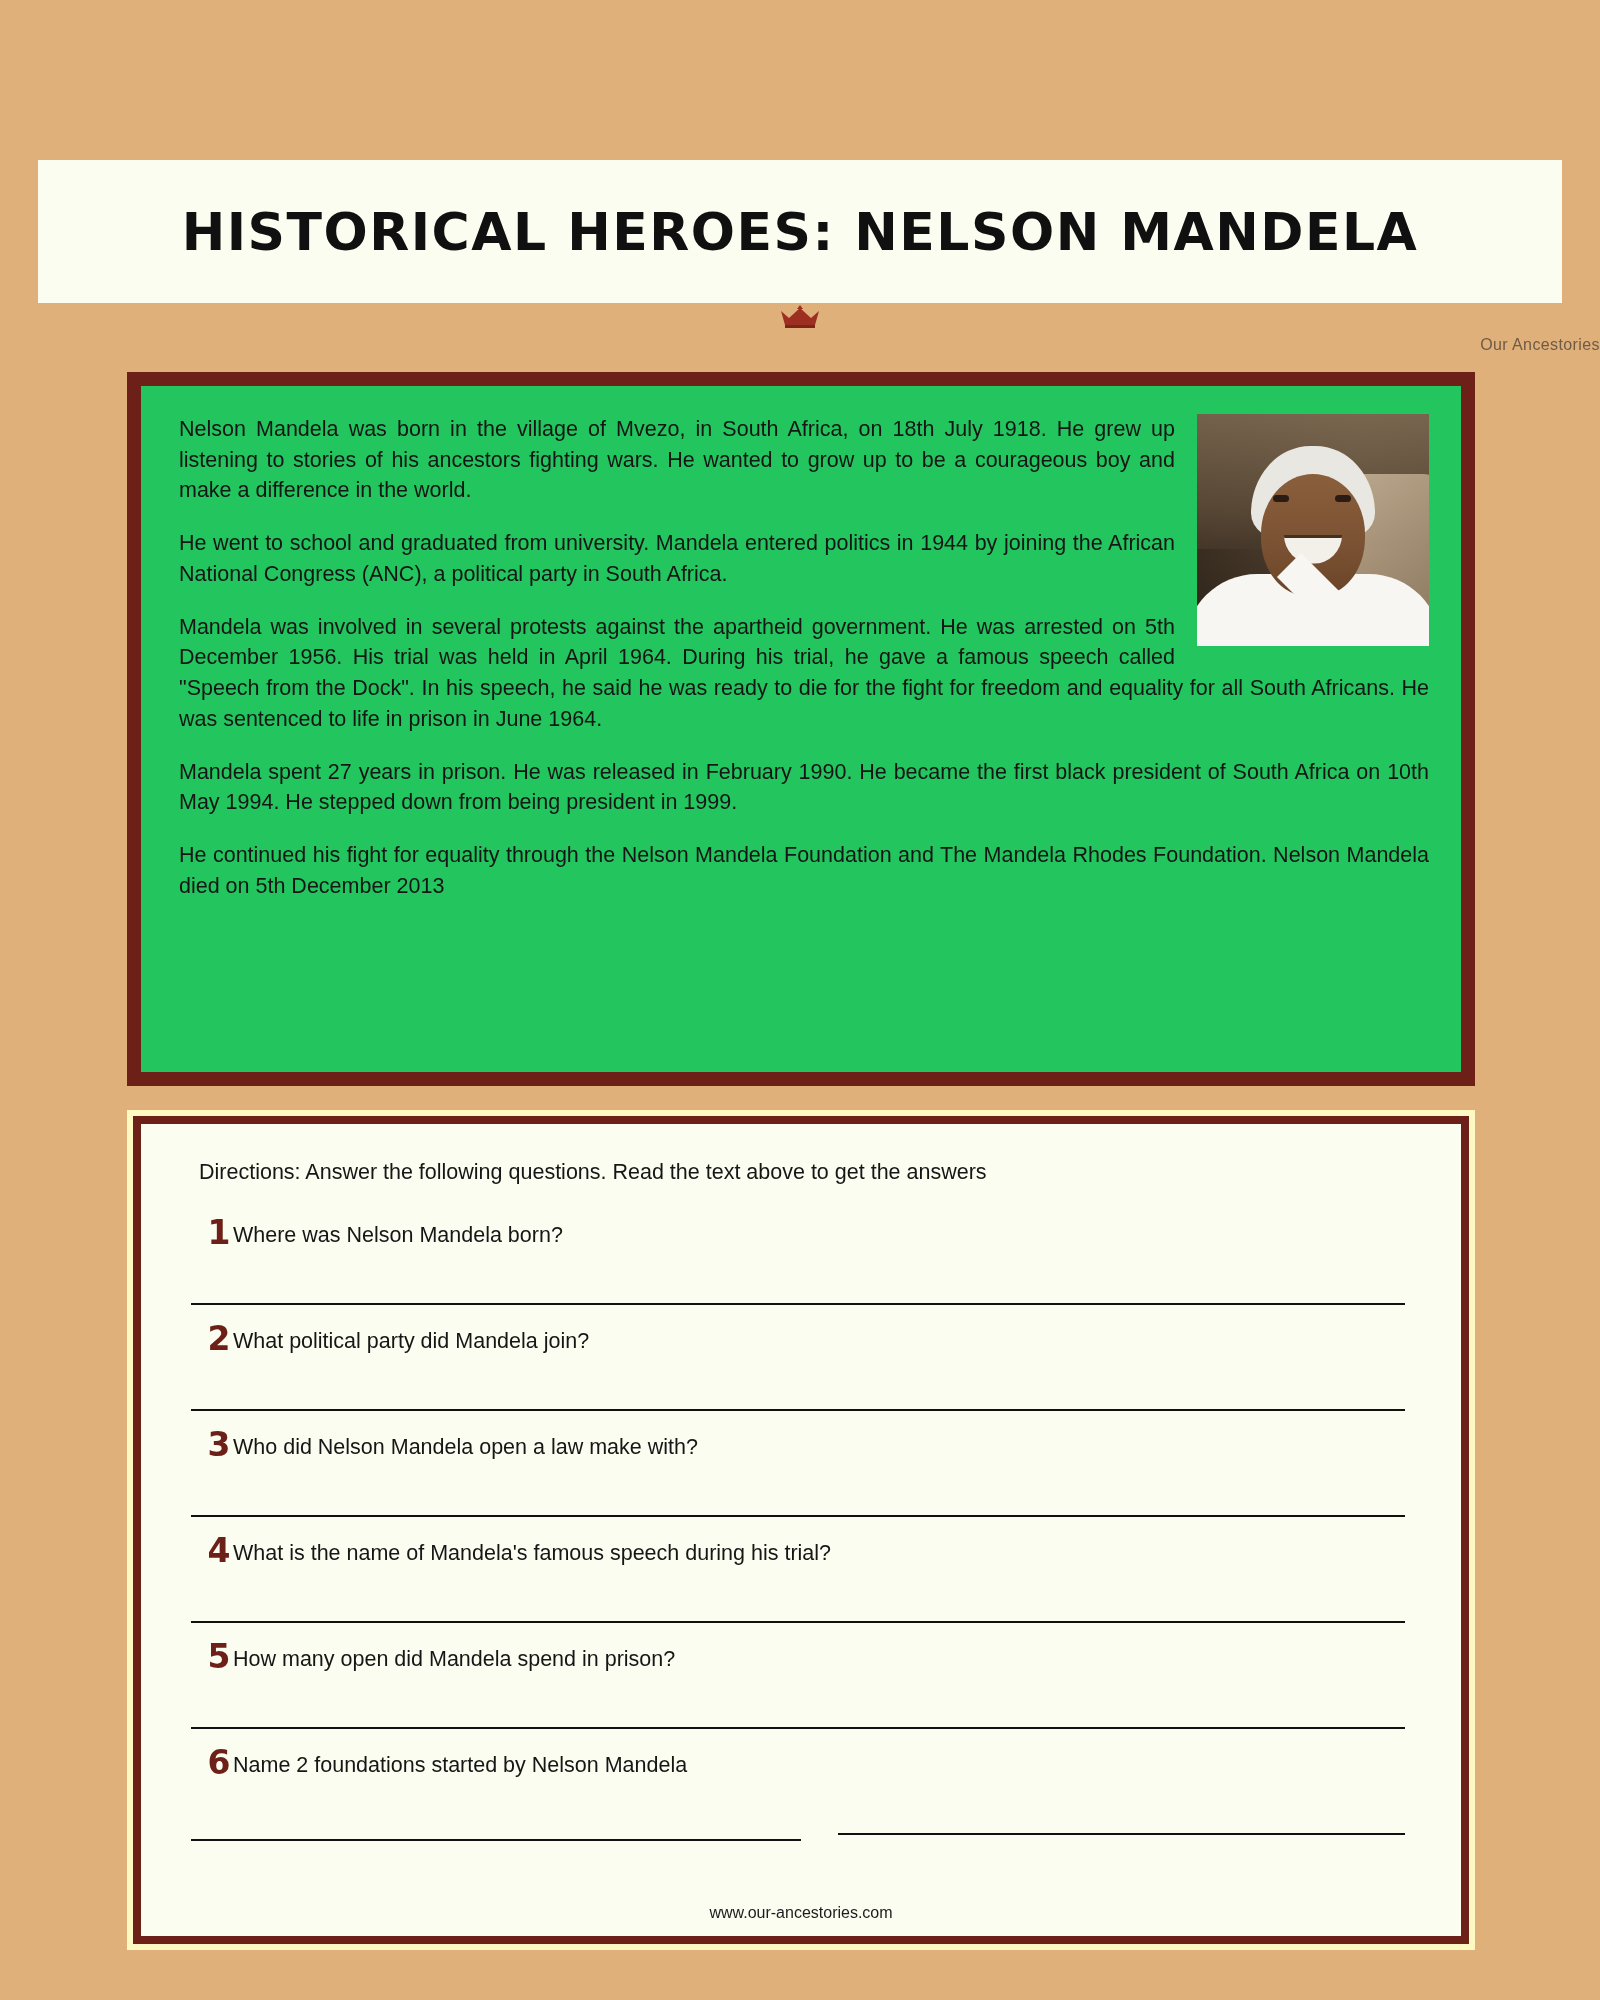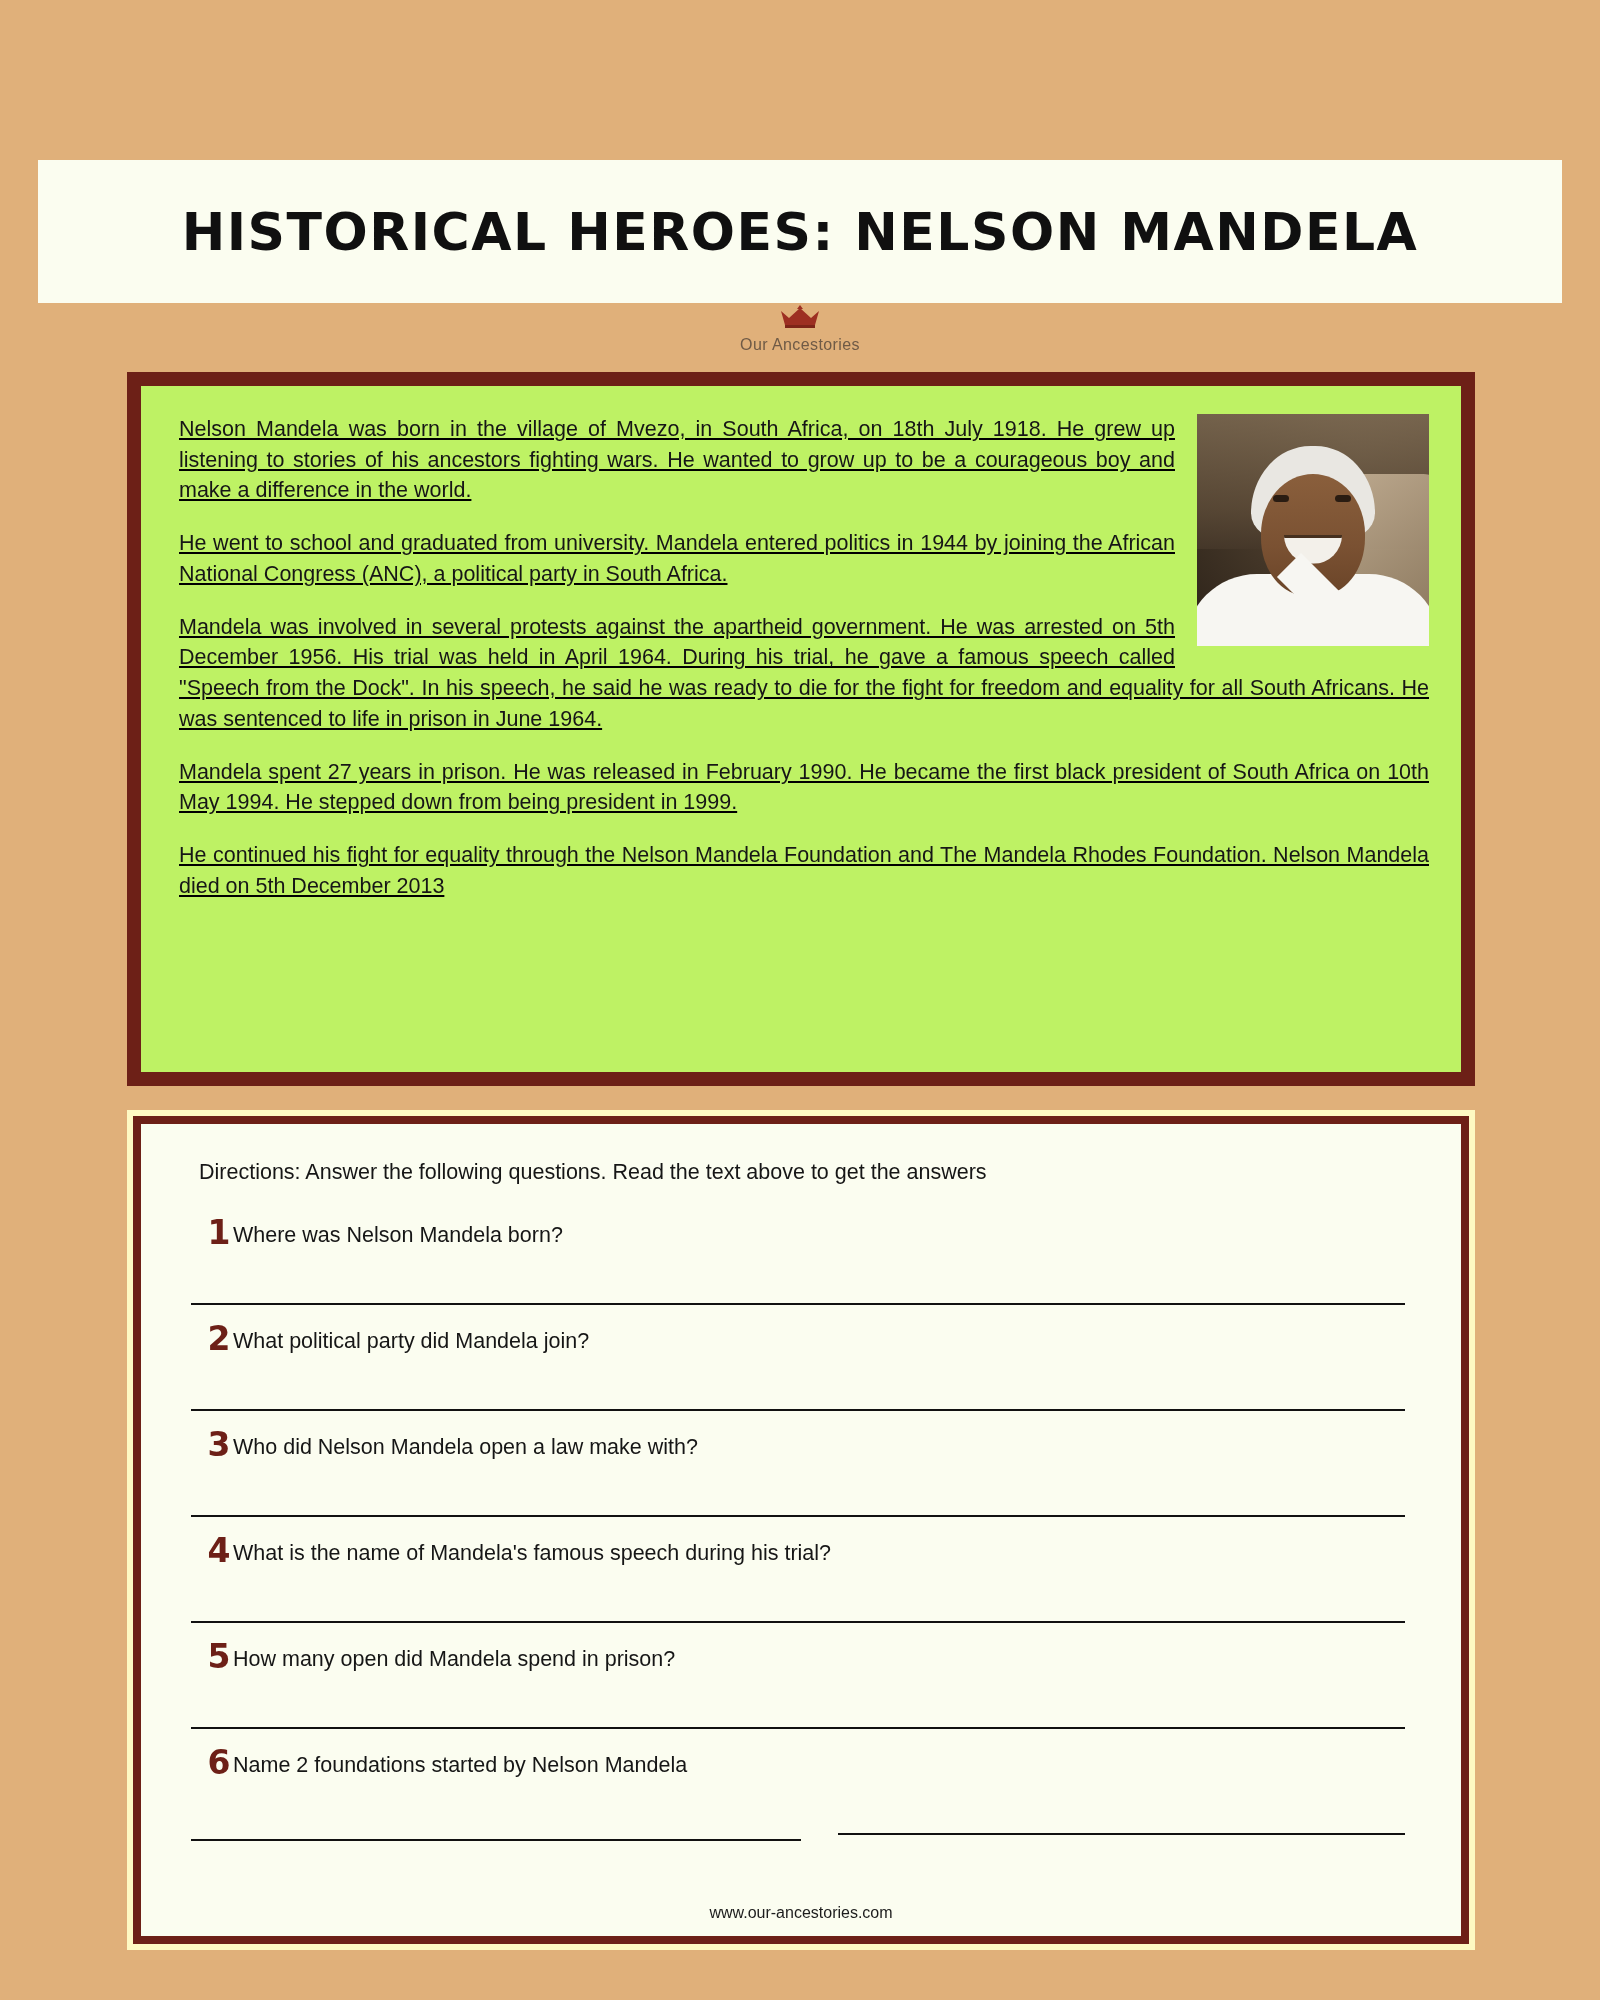--- a/index.html
+++ b/index.html
@@ -84,42 +84,42 @@
     margin: 0 auto;
     line-height: 1;
   }
   .logo .brand {
     display: block;
     margin-top: 2px;
     font-family: "Liberation Sans", sans-serif;
     font-size: 16px;
     color: #6f5a46;
     letter-spacing: 0.4px;
+    text-align: right;
   }
 
   
   .passage-frame {
     position: absolute;
     left: 127px;
     top: 372px;
     width: 1348px;
     height: 714px;
     border: 6px solid #6d2017;
     box-sizing: border-box;
     background: #6d2017;
     padding: 8px;
   }
   .passage {
     width: 100%;
     height: 100%;
     box-sizing: border-box;
-    background: #bef264;
+    background: #22c55e;
     position: relative;
     padding: 28px 32px 20px 38px;
-    text-decoration: underline;
   }
   .portrait {
     float: right;
     width: 232px;
     height: 232px;
     margin: 0 0 12px 22px;
     position: relative;
     overflow: hidden;
     background: #2c2118;
   }

